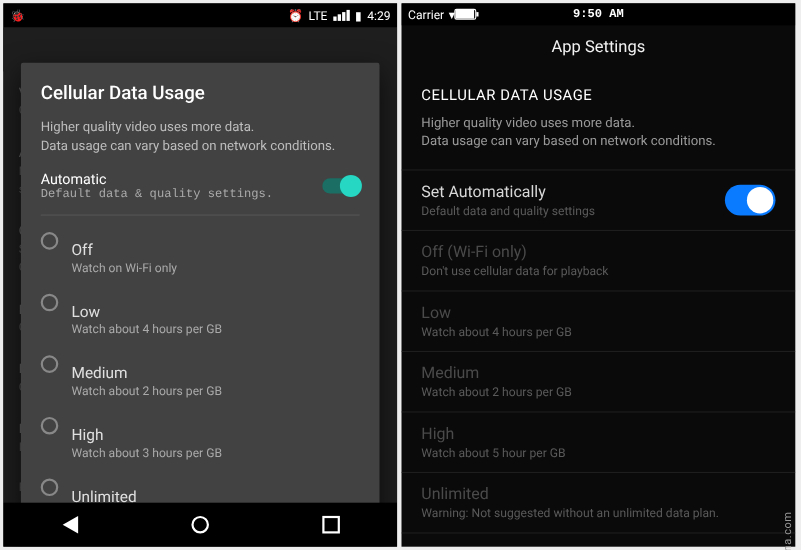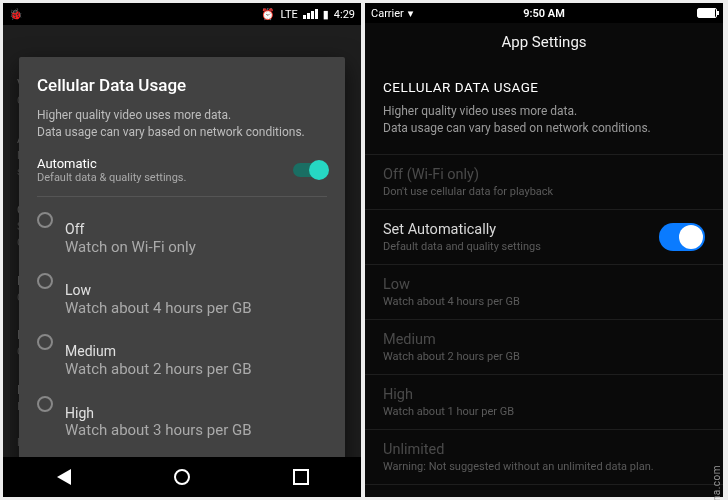--- a/index.html
+++ b/index.html
@@ -86,48 +86,48 @@
     margin-bottom:14px;
   }
   .android .dialog .auto {
     display:flex; align-items:center; gap:20px;
     padding-bottom:12px;
     border-bottom:1px solid #555;
     margin-bottom:6px;
   }
   .android .dialog .auto .txt { flex:1; }
   .android .dialog .auto .txt .t { color:#fff; font-size:13px;}
-  .android .dialog .auto .txt .s { color:#aaa; font-size:11px;}
+  .android .dialog .auto .txt .s { color:#aaa; font-size:11px;font-family:Liberation Mono, monospace;}
   .toggle-a {
     width:34px; height:14px; background:#1a6e63; border-radius:10px; position:relative;
   }
   .toggle-a::after{
     content:""; position:absolute; right:-2px; top:-3px; width:20px;height:20px;border-radius:50%;
     background:#26d7c3;
   }
   .android .opt {
     display:flex; gap:12px; padding:7px 0; align-items:flex-start;
   }
   .android .opt .radio {
     width:16px;height:16px;border:2px solid #888;border-radius:50%;margin-top:2px;flex-shrink:0;
   }
   .android .opt .t { color:#e0e0e0; font-size:14px; line-height:1.2;margin-top:11px;}
-  .android .opt .s { color:#aaa; font-size:15px; line-height:1.3;}
+  .android .opt .s { color:#aaa; font-size:11px; line-height:1.3;}
   .android .dialog .actions {
     display:flex; justify-content:flex-end; gap:20px;
     padding:10px 4px 4px 0;
     color:#fff; font-size:18px; font-weight:500;
   }
   
   .ios { background:#0a0a0a; color:#d8d8d8;}
   .ios .statusbar {
-    height:20px; background:#000; display:flex; justify-content:space-between;
+    height:20px; background:#000; display:flex; 
     align-items:center; padding:0 6px; font-size:11px; color:#fff;
   }
-  .ios .statusbar .center {position:absolute; left:0;right:0;text-align:center; font-weight:600;}
+  .ios .statusbar .center {position:absolute; left:0;right:0;text-align:center; font-weight:600;font-family:Liberation Mono, monospace;}
   .ios .titlebar {
     text-align:center; padding:10px 0 14px 0;
     color:#f2f2f2; font-size:15px; font-weight:400;
   }
   .ios .section-title {
     padding: 14px 18px 6px 18px;
     color:#fff; font-size:13.5px; letter-spacing:0.5px;
   }
   .ios .desc {
     padding: 2px 18px 16px 18px;
@@ -293,50 +293,50 @@
   </div>
 
   <div class="titlebar">App Settings</div>
 
   <div class="section-title">CELLULAR DATA USAGE</div>
   <div class="desc">
     <span>Higher quality video uses more data.</span><br>
     <span>Data usage can vary based on network conditions.</span>
   </div>
 
+  <div class="row">
+    <div class="txt">
+      <div class="t">Set Automatically</div>
+      <div class="s">Default data and quality settings</div>
+    </div>
+    <div class="toggle-i"></div>
+  </div>
+
   <div class="row disabled">
     <div class="txt">
         <div class="t">Off (Wi-Fi only)</div>
         <div class="s">Don't use cellular data for playback</div>
       </div>
   </div>
-
-  <div class="row">
-    <div class="txt">
-      <div class="t">Set Automatically</div>
-      <div class="s">Default data and quality settings</div>
-    </div>
-    <div class="toggle-i"></div>
-  </div>
   <div class="row disabled">
     <div class="txt">
         <div class="t">Low</div>
         <div class="s">Watch about 4 hours per GB</div>
       </div>
   </div>
   <div class="row disabled">
     <div class="txt">
         <div class="t">Medium</div>
         <div class="s">Watch about 2 hours per GB</div>
       </div>
   </div>
   <div class="row disabled">
     <div class="txt">
         <div class="t">High</div>
-        <div class="s">Watch about 1 hour per GB</div>
+        <div class="s">Watch about 5 hour per GB</div>
       </div>
   </div>
   <div class="row disabled last">
     <div class="txt">
         <div class="t">Unlimited</div>
         <div class="s">Warning: Not suggested without an unlimited data plan.</div>
       </div>
   </div>
 </div>
 

